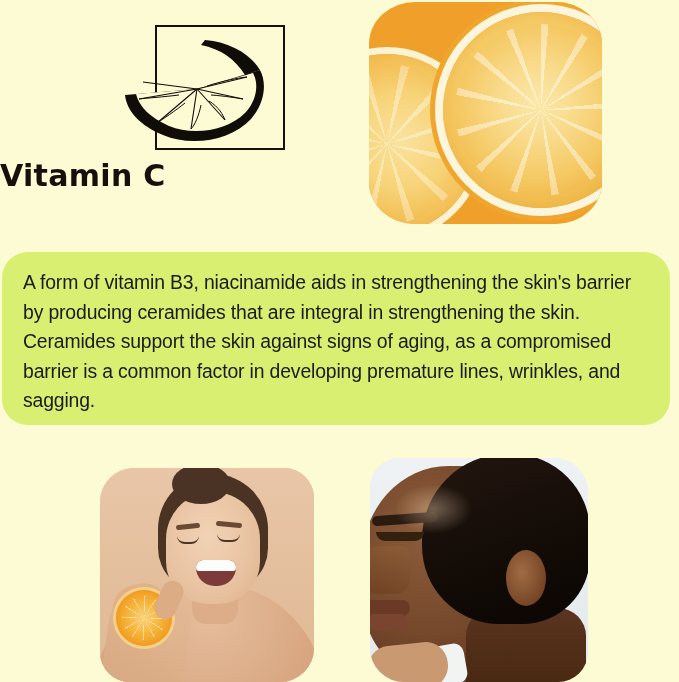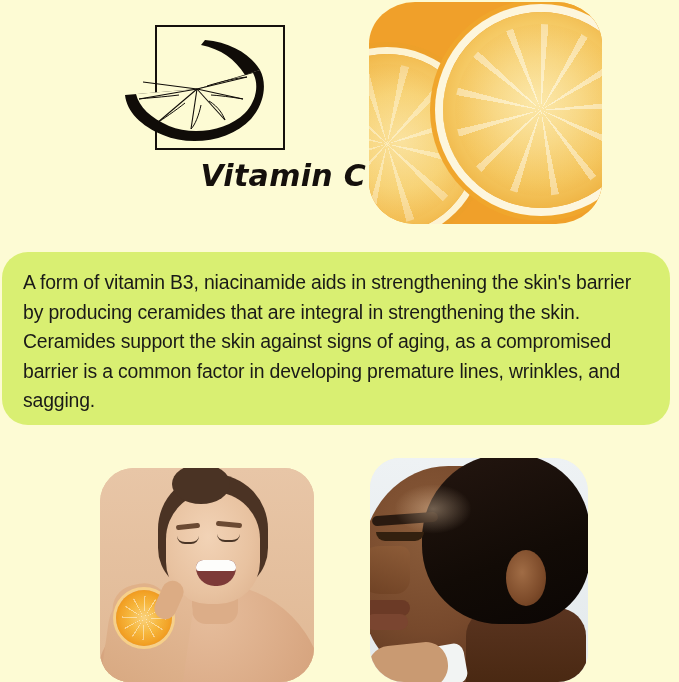--- a/index.html
+++ b/index.html
@@ -50,30 +50,29 @@
   }
   .logo-wedge {
     position: absolute;
     left: -36px;
     top: 12px;
     width: 150px;
     height: 110px;
   }
   .logo-title {
     position: absolute;
-    left: 16px;
+    left: 0;
     top: 158px;
     width: 350px;
-    text-align: right;
+    text-align: left;
     font-size: 30px;
     font-weight: bold;
     letter-spacing: 0.3px;
     color: #15100c;
     font-family: "DejaVu Sans", sans-serif;
-    font-style: italic;
   }
 
   
   .citrus-photo {
     position: absolute;
     left: 369px;
     top: 2px;
     width: 233px;
     height: 222px;
     border-radius: 46px / 42px;

